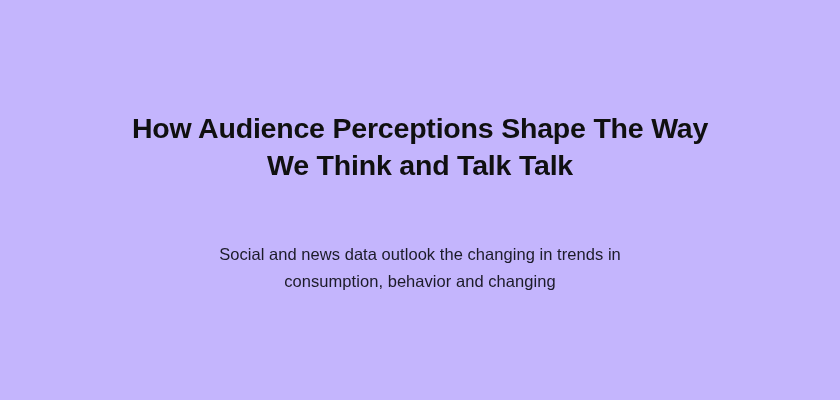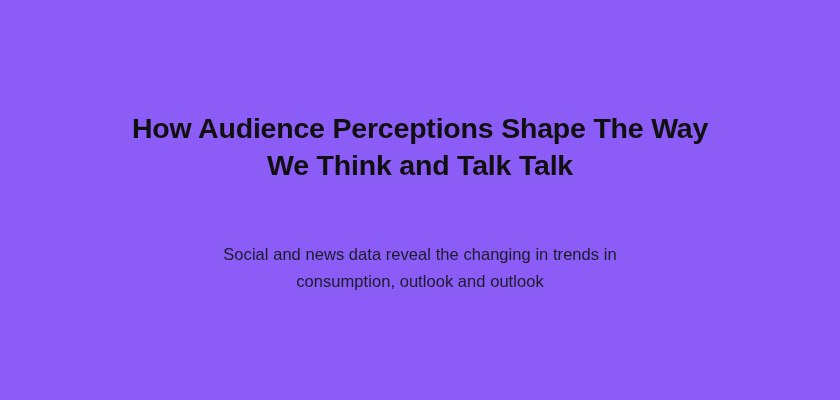--- a/index.html
+++ b/index.html
@@ -11,21 +11,21 @@
     height: 400px;
     overflow: hidden;
     font-family: "Liberation Sans", sans-serif;
     -webkit-font-smoothing: antialiased;
   }
 
   #slide {
     position: relative;
     width: 840px;
     height: 400px;
-    background: #8b5cf6;
+    background: #c4b5fd;
     box-sizing: border-box;
     display: flex;
     flex-direction: column;
     align-items: center;
   }
 
   #title-block {
     position: absolute;
     top: 110px;
     left: 0;
@@ -67,17 +67,17 @@
 <body>
 
 <div id="slide">
 
   <div id="title-block">
     <span class="title-line">How Audience Perceptions Shape The Way</span>
     <span class="title-line">We Think and Talk Talk</span>
   </div>
 
   <div id="subtitle-block">
-    <span class="subtitle-line">Social and news data reveal the changing in trends in</span>
-    <span class="subtitle-line">consumption, outlook and outlook</span>
+    <span class="subtitle-line">Social and news data outlook the changing in trends in</span>
+    <span class="subtitle-line">consumption, behavior and changing</span>
   </div>
 
 </div>
 
 </body></html>

